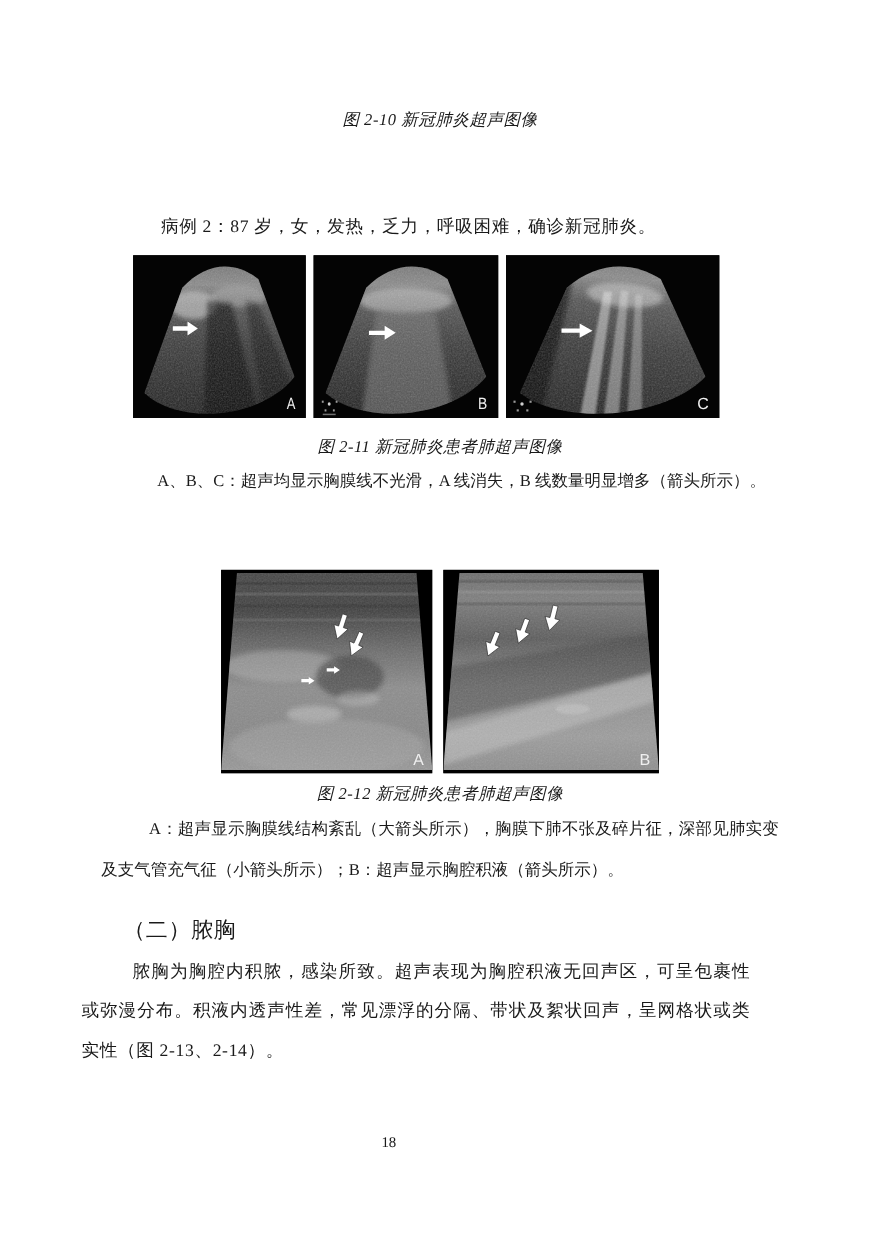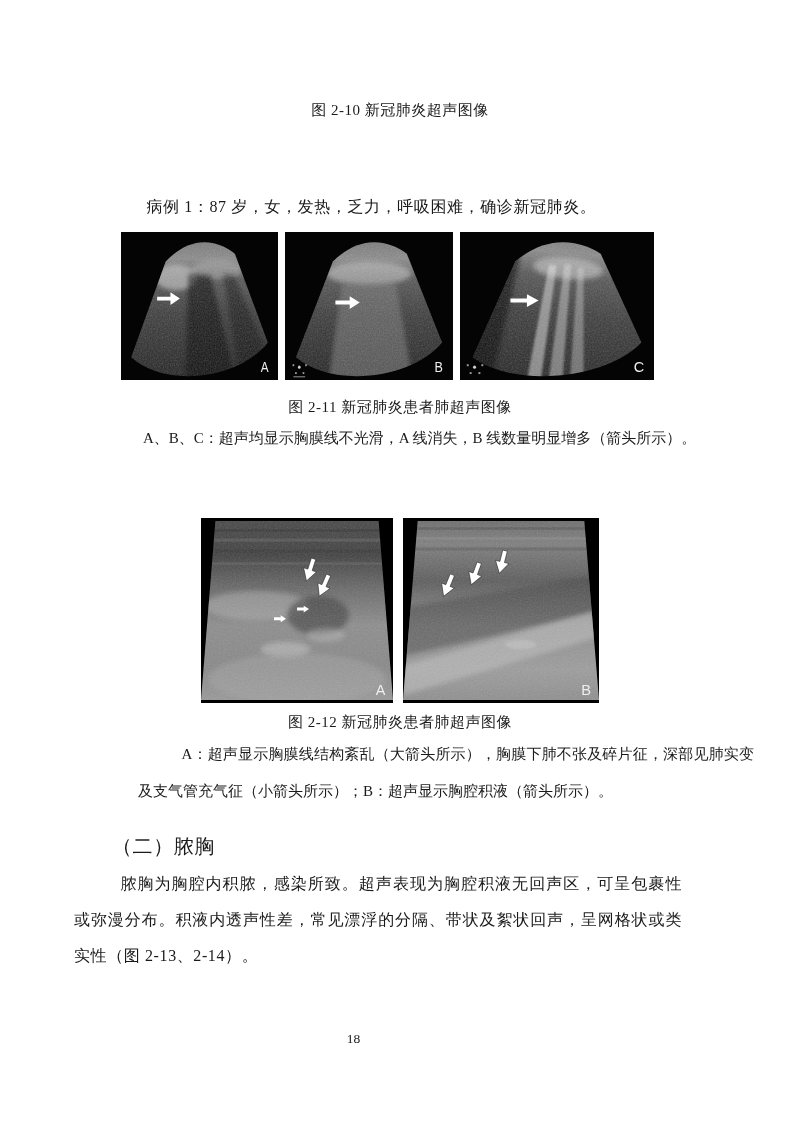--- a/index.html
+++ b/index.html
@@ -8,35 +8,36 @@
     width:800px;height:1131px;
     background:#ffffff;
     font-family:"Liberation Serif","DejaVu Serif",serif;
     color:#1a1a1a;
     overflow:hidden;
   }
   .caption{
     position:absolute;left:0;width:800px;
     text-align:center;font-size:15px;line-height:19px;
     letter-spacing:0.5px;
+    font-style:italic;
   }
   .oneline{
     position:absolute;left:92px;width:620px;
     font-size:15px;line-height:20px;white-space:nowrap;
   }
   .caseline{
     position:absolute;left:92px;width:620px;
     font-size:16px;line-height:21px;white-space:nowrap;
     letter-spacing:0.6px;
   }
   .indent1{ text-indent:3.4em; }
   .figdesc{
     position:absolute;left:92px;width:616px;
     font-size:15px;line-height:37px;
-    text-align:justify;text-indent:2.9em;margin-left:46px;
+    text-align:justify;text-indent:2.9em;
   }
   .bodypara{
     position:absolute;left:74px;width:608px;
     font-size:16px;line-height:36px;
     text-align:justify;text-indent:2.9em;
     letter-spacing:0.6px;
   }
   .secheading{
     position:absolute;left:112px;
     font-size:20px;line-height:21px;letter-spacing:0.6px;
@@ -99,21 +100,21 @@
         <path d="M 57,30 C 85,6 118,5 145,22 L 187,112 C 150,150 55,158 13,127 Z"></path>
       </clipPath>
       <clipPath id="trapClip">
         <path d="M 15,3 L 185,3 L 200,187 L 0,187 Z"></path>
       </clipPath>
     </defs>
   </svg>
 
   <div class="caption" style="top:101px">图 2-10 新冠肺炎超声图像</div>
 
-  <div class="caseline indent1" style="top:196px">病例 1：87 岁，女，发热，乏力，呼吸困难，确诊新冠肺炎。</div>
+  <div class="caseline indent1" style="top:196px">病例 2：87 岁，女，发热，乏力，呼吸困难，确诊新冠肺炎。</div>
 
   <div class="imgrow row1">
 
     <svg width="157" height="148" viewBox="0 0 200 150" preserveAspectRatio="none">
       <rect width="200" height="150" fill="#040404"></rect>
       <g clip-path="url(#fanClip)">
         <rect width="200" height="150" fill="url(#gV1)"></rect>
         <ellipse cx="70" cy="46" rx="27" ry="13" fill="#c9c9c9" opacity="0.65" filter="url(#blur2)"></ellipse>
         <ellipse cx="122" cy="38" rx="32" ry="10" fill="#b2b2b2" opacity="0.5" filter="url(#blur2)"></ellipse>
         <path d="M 86,42 L 114,44 L 146,150 L 82,150 Z" fill="#000" opacity="0.55" filter="url(#blur2)"></path>

